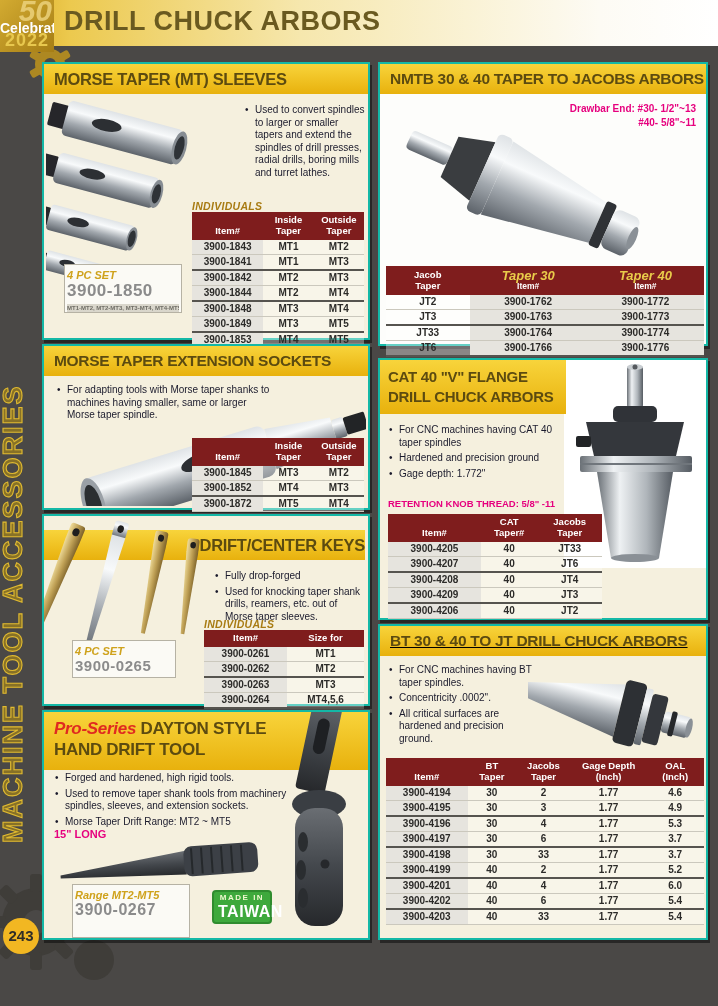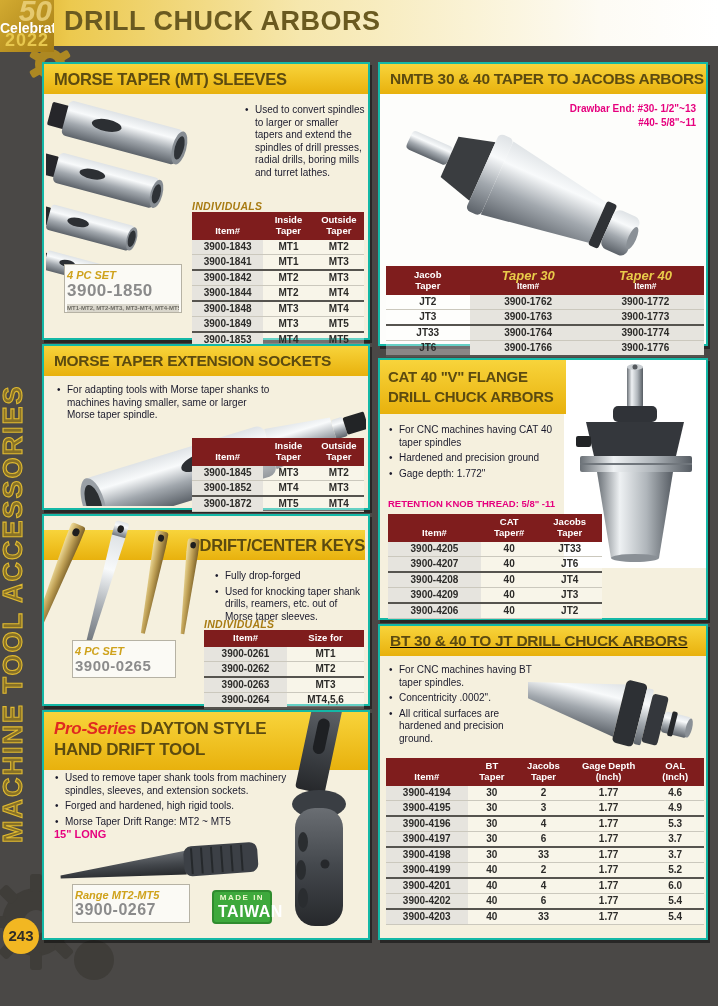--- a/index.html
+++ b/index.html
@@ -354,38 +354,38 @@
         <rect x="49" y="6" width="12" height="36" rx="6" fill="#1e2023"></rect>
       </g>
       <ellipse cx="56" cy="92" rx="27" ry="14" fill="#3a3e43"></ellipse>
       <rect x="32" y="96" width="48" height="118" rx="20" fill="url(#drk)"></rect>
       <ellipse cx="40" cy="130" rx="5" ry="10" fill="#2a2d30"></ellipse>
       <ellipse cx="38" cy="158" rx="5" ry="10" fill="#2a2d30"></ellipse>
       <ellipse cx="40" cy="186" rx="5" ry="10" fill="#2a2d30"></ellipse>
       <circle cx="62" cy="152" r="4.5" fill="#26282b"></circle>
     </svg>
     <ul class="bullets abs" style="left:10px;top:60px;width:238px;margin-bottom:2px;">
+        <li>Forged and hardened, high rigid tools.</li>
         <li>Used to remove taper shank tools from machinery spindles, sleeves, and extension sockets.</li>
-        <li>Forged and hardened, high rigid tools.</li>
         <li>Morse Taper Drift Range: MT2 ~ MT5</li>
       </ul>
     <div class="mag abs" style="left:10px;top:116px;font-size:11px;">15" LONG</div>
     <svg class="photo" style="left:14px;top:126px;width:216px;height:52px;" viewBox="0 0 216 52">
       <g transform="rotate(-4 108 26)">
         <polygon points="2,30 128,14 128,38 2,33" fill="url(#drk)"></polygon>
         <rect x="126" y="10" width="74" height="30" rx="8" fill="#3c4046"></rect>
         <line x1="134" y1="12" x2="134" y2="38" stroke="#25282b" stroke-width="2"></line>
         <line x1="144" y1="12" x2="144" y2="38" stroke="#25282b" stroke-width="2"></line>
         <line x1="154" y1="12" x2="154" y2="38" stroke="#25282b" stroke-width="2"></line>
         <line x1="164" y1="12" x2="164" y2="38" stroke="#25282b" stroke-width="2"></line>
         <line x1="174" y1="12" x2="174" y2="38" stroke="#25282b" stroke-width="2"></line>
         <line x1="184" y1="12" x2="184" y2="38" stroke="#25282b" stroke-width="2"></line>
       </g>
     </svg>
-    <div class="setbox abs" style="left:28px;top:172px;width:118px;padding-bottom:3px;">
+    <div class="setbox abs" style="left:28px;top:172px;width:118px;padding-bottom:18px;">
       <div class="setlbl">Range MT2-MT5</div>
       <div class="setitem" style="font-size:16px;">3900-0267</div>
     </div>
     <div class="taiwan abs" style="left:168px;top:178px;width:60px;">
       <div class="l1">MADE IN</div>
       <div class="l2">TAIWAN</div>
     </div>
   </div>
 
   

